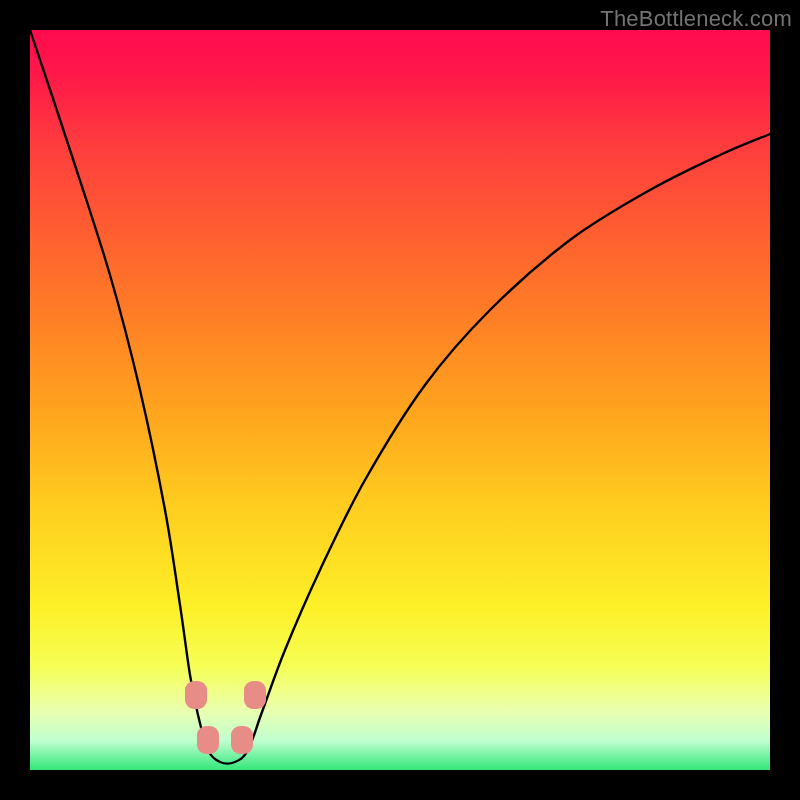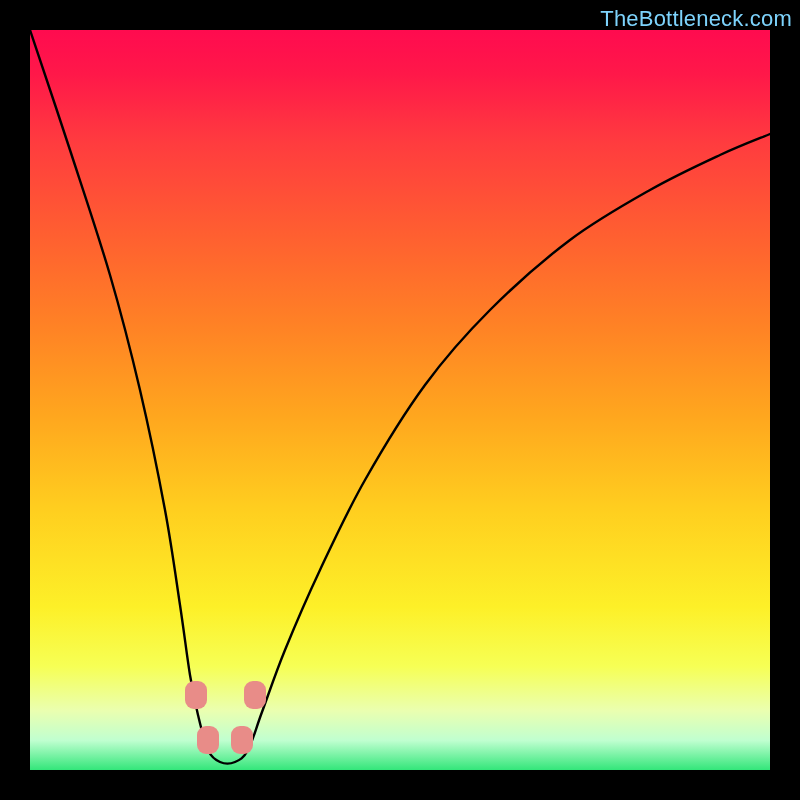--- a/index.html
+++ b/index.html
@@ -40,21 +40,21 @@
     width: 22px;
     height: 28px;
     border-radius: 9px;
     background: #e88c88;
     transform: translate(-50%, -50%);
   }
   .watermark {
     position: absolute;
     top: 6px;
     right: 8px;
-    color: #7dd3fc;
+    color: #737373;
     font-size: 22px;
     letter-spacing: 0.2px;
   }
 </style>
 </head>
 <body>
 
 <div class="watermark">TheBottleneck.com</div>
 
 <div class="plot-frame">

